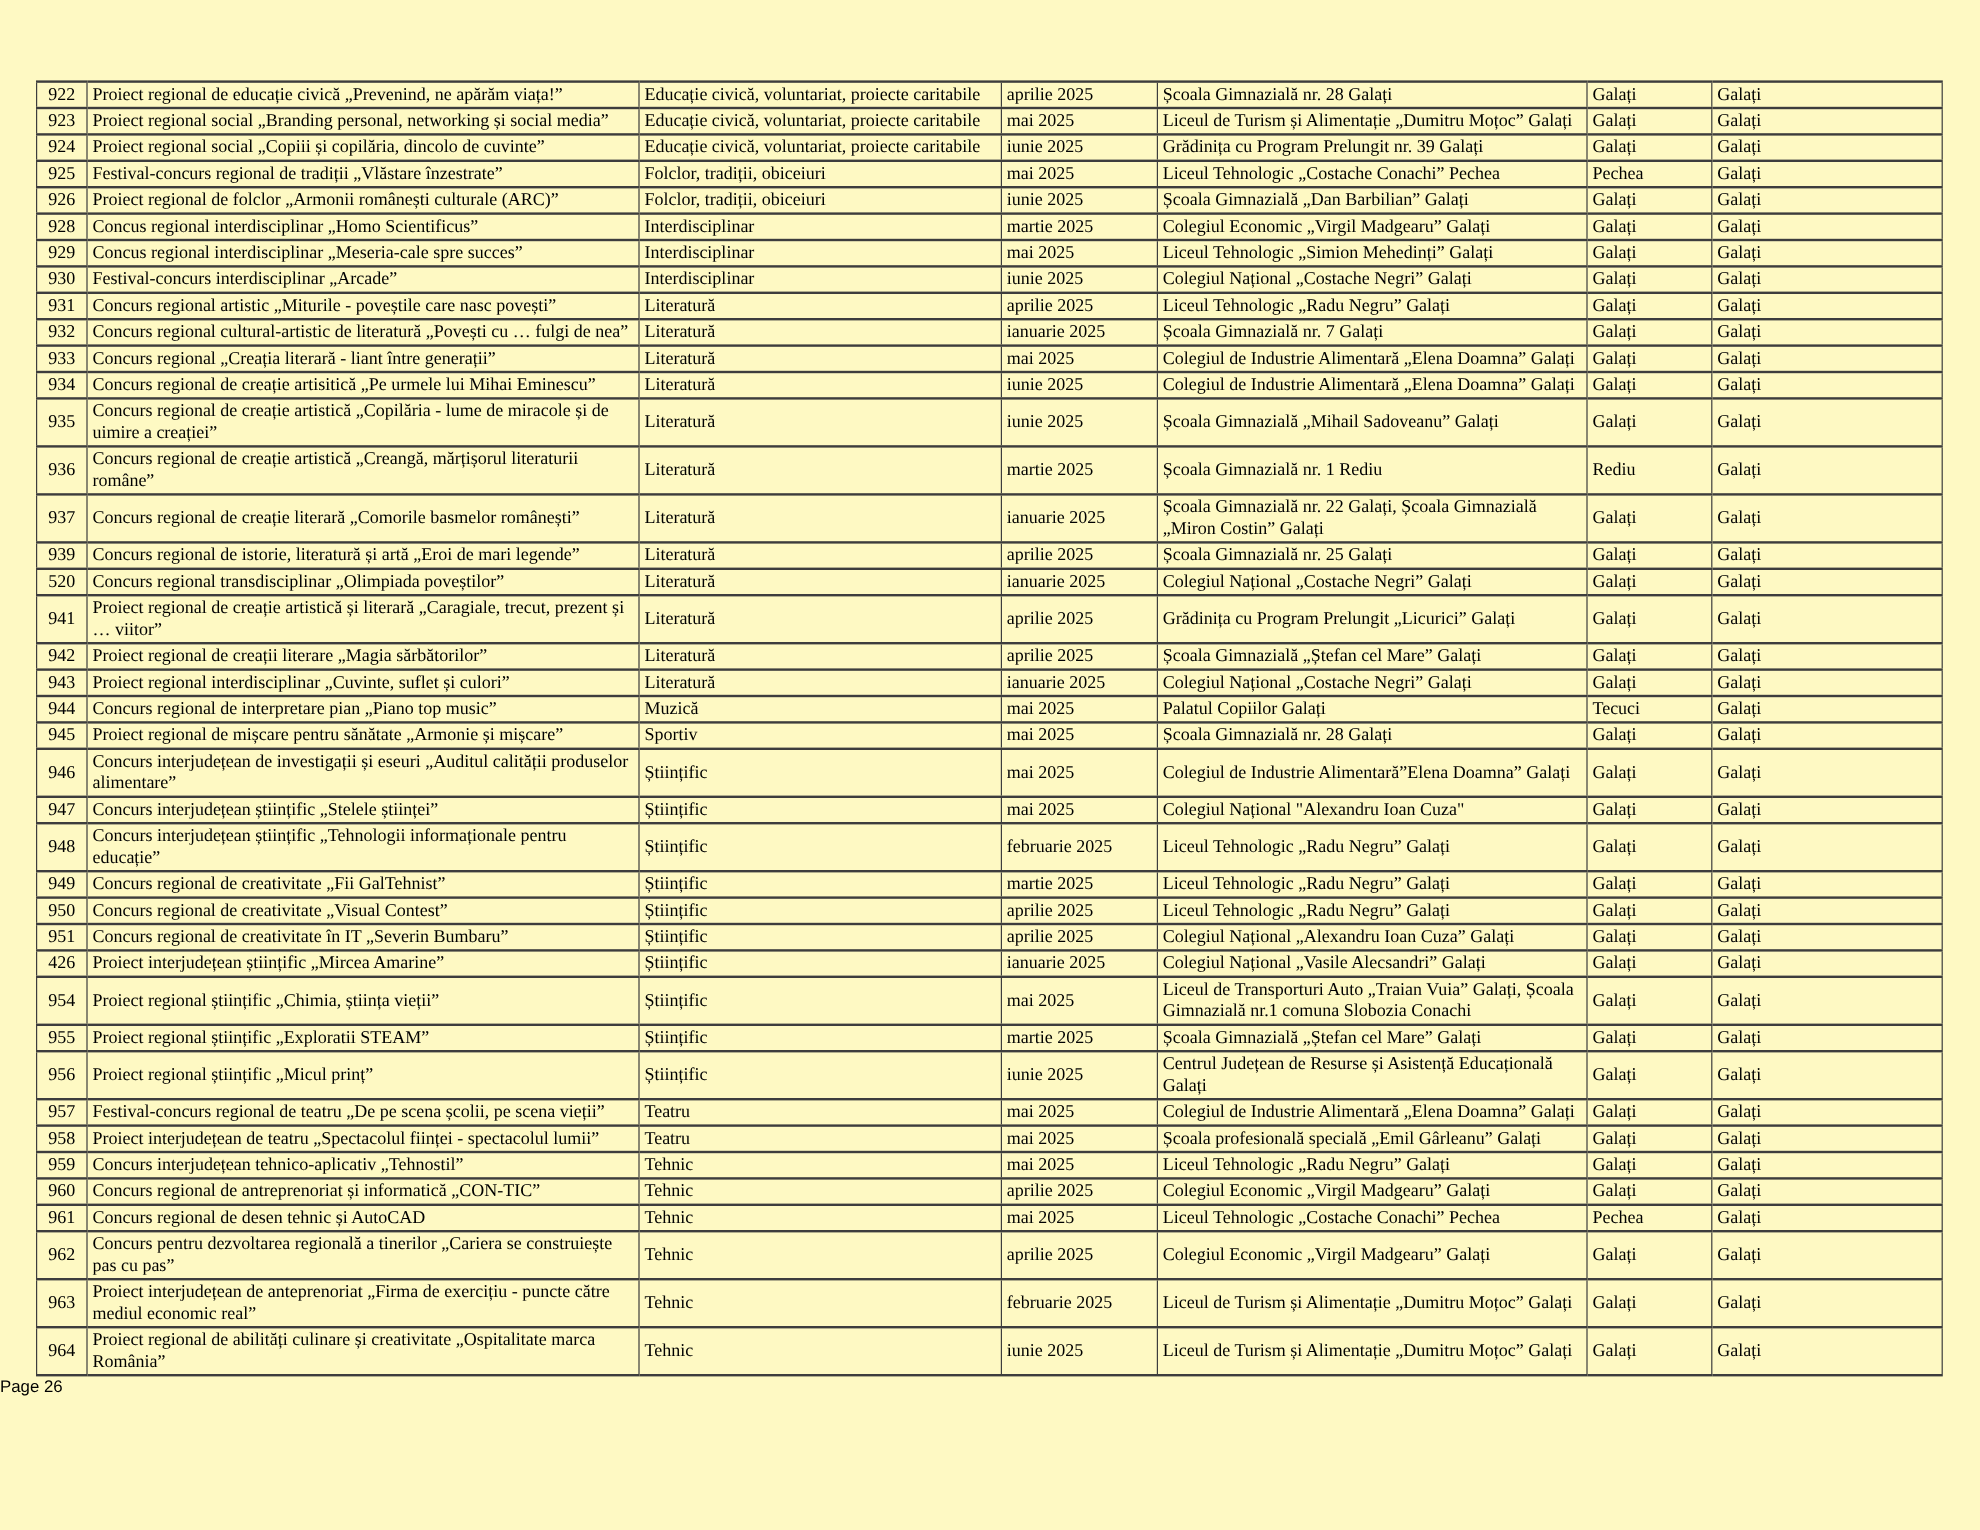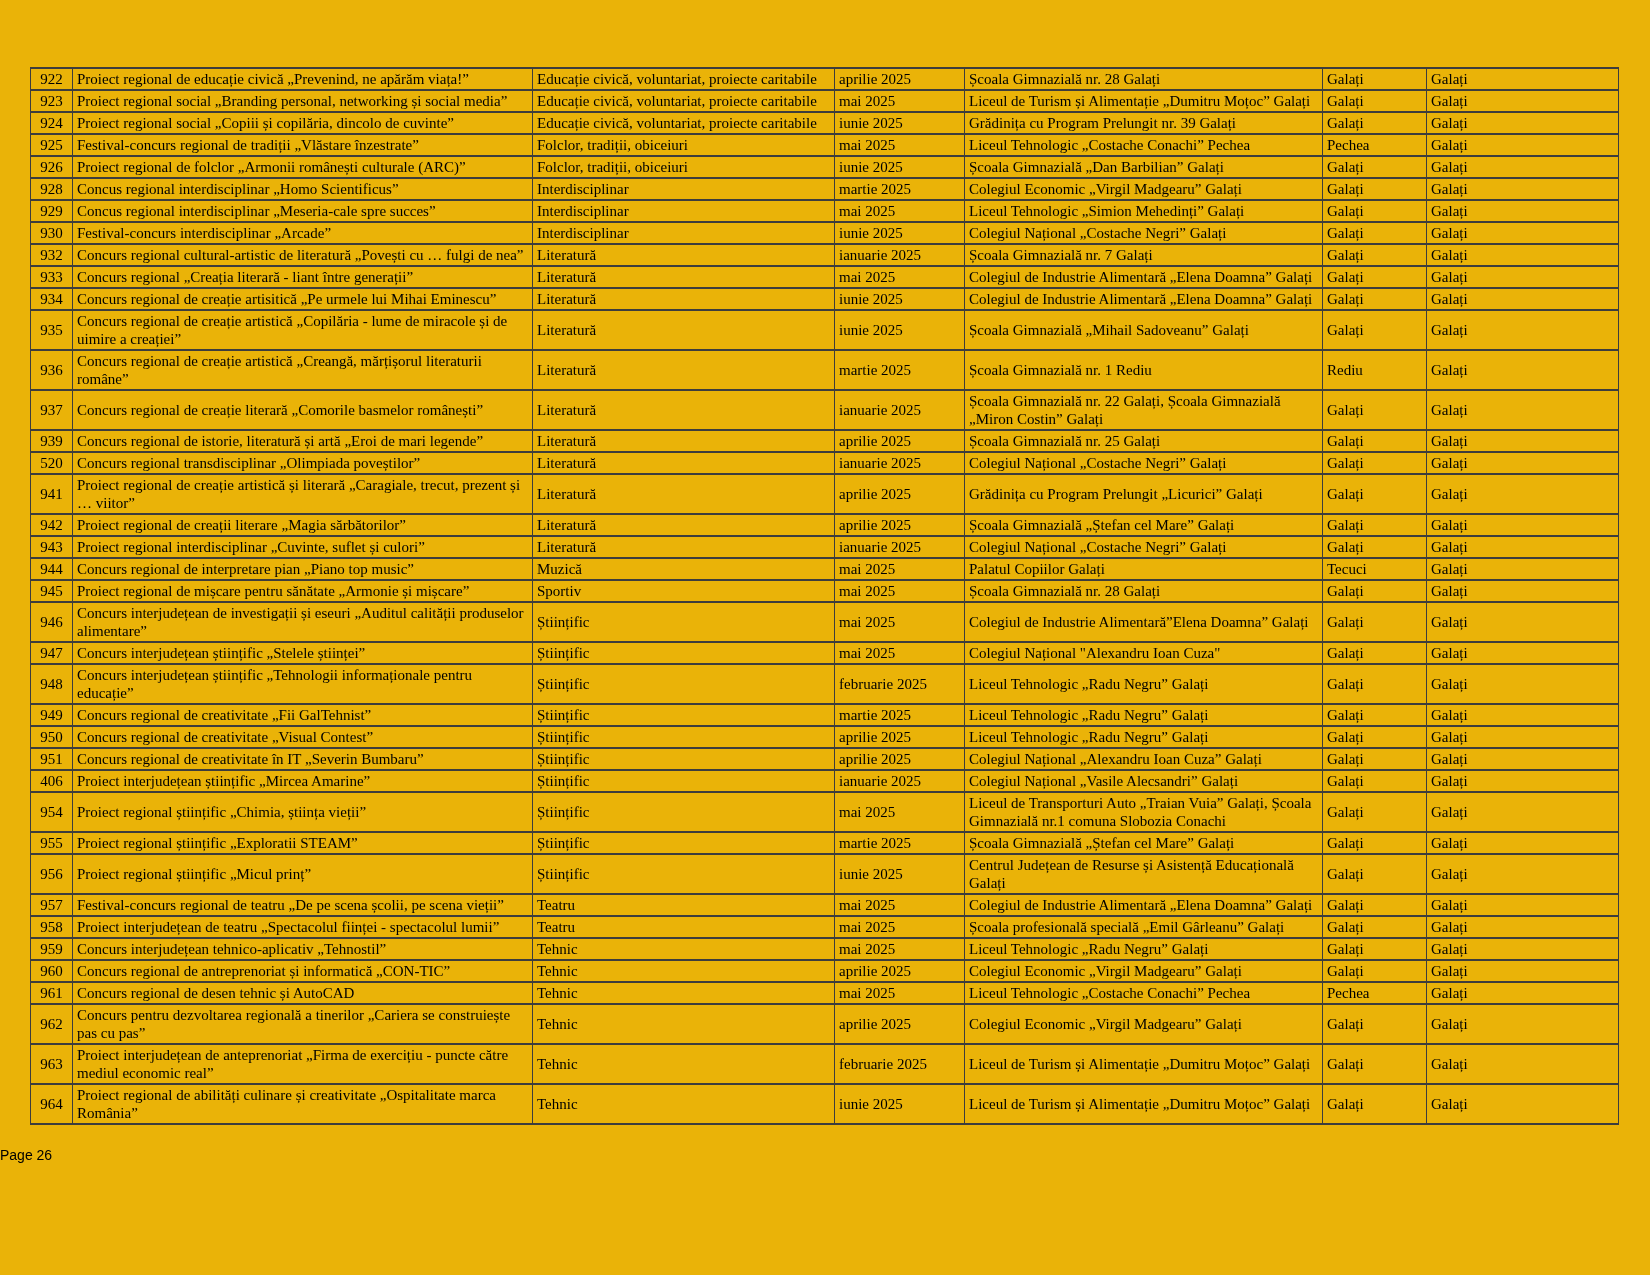--- a/index.html
+++ b/index.html
@@ -4,21 +4,21 @@
 <style>
   html, body {
     margin: 0;
     padding: 0;
     background: #ffffff;
   }
   .page {
     position: relative;
     width: 1650px;
     height: 1275px;
-    background: #eab308;
+    background: #fef9c3;
     font-family: "Liberation Serif", serif;
     color: #000000;
     overflow: hidden;
   }
   table.doc-table {
     position: absolute;
     left: 30px;
     top: 67px;
     width: 1588px;
     border-collapse: collapse;
@@ -130,20 +130,29 @@
         <tr>
           <td class="col-nr">930</td>
           <td class="col-title">Festival-concurs interdisciplinar „Arcade”</td>
           <td class="col-domain">Interdisciplinar</td>
           <td class="col-date">iunie 2025</td>
           <td class="col-organizer">Colegiul Național „Costache Negri” Galați</td>
           <td class="col-city">Galați</td>
           <td class="col-county">Galați</td>
         </tr>
         <tr>
+          <td class="col-nr">931</td>
+          <td class="col-title">Concurs regional artistic „Miturile - poveștile care nasc povești”</td>
+          <td class="col-domain">Literatură</td>
+          <td class="col-date">aprilie 2025</td>
+          <td class="col-organizer">Liceul Tehnologic „Radu Negru” Galați</td>
+          <td class="col-city">Galați</td>
+          <td class="col-county">Galați</td>
+        </tr>
+        <tr>
           <td class="col-nr">932</td>
           <td class="col-title">Concurs regional cultural-artistic de literatură „Povești cu … fulgi de nea”</td>
           <td class="col-domain">Literatură</td>
           <td class="col-date">ianuarie 2025</td>
           <td class="col-organizer">Școala Gimnazială nr. 7 Galați</td>
           <td class="col-city">Galați</td>
           <td class="col-county">Galați</td>
         </tr>
         <tr>
           <td class="col-nr">933</td>
@@ -301,21 +310,21 @@
         <tr>
           <td class="col-nr">951</td>
           <td class="col-title">Concurs regional de creativitate în IT „Severin Bumbaru”</td>
           <td class="col-domain">Științific</td>
           <td class="col-date">aprilie 2025</td>
           <td class="col-organizer">Colegiul Național „Alexandru Ioan Cuza” Galați</td>
           <td class="col-city">Galați</td>
           <td class="col-county">Galați</td>
         </tr>
         <tr>
-          <td class="col-nr">406</td>
+          <td class="col-nr">426</td>
           <td class="col-title">Proiect interjudețean științific „Mircea Amarine”</td>
           <td class="col-domain">Științific</td>
           <td class="col-date">ianuarie 2025</td>
           <td class="col-organizer">Colegiul Național „Vasile Alecsandri” Galați</td>
           <td class="col-city">Galați</td>
           <td class="col-county">Galați</td>
         </tr>
         <tr>
           <td class="col-nr">954</td>
           <td class="col-title">Proiect regional științific „Chimia, știința vieții”</td>

